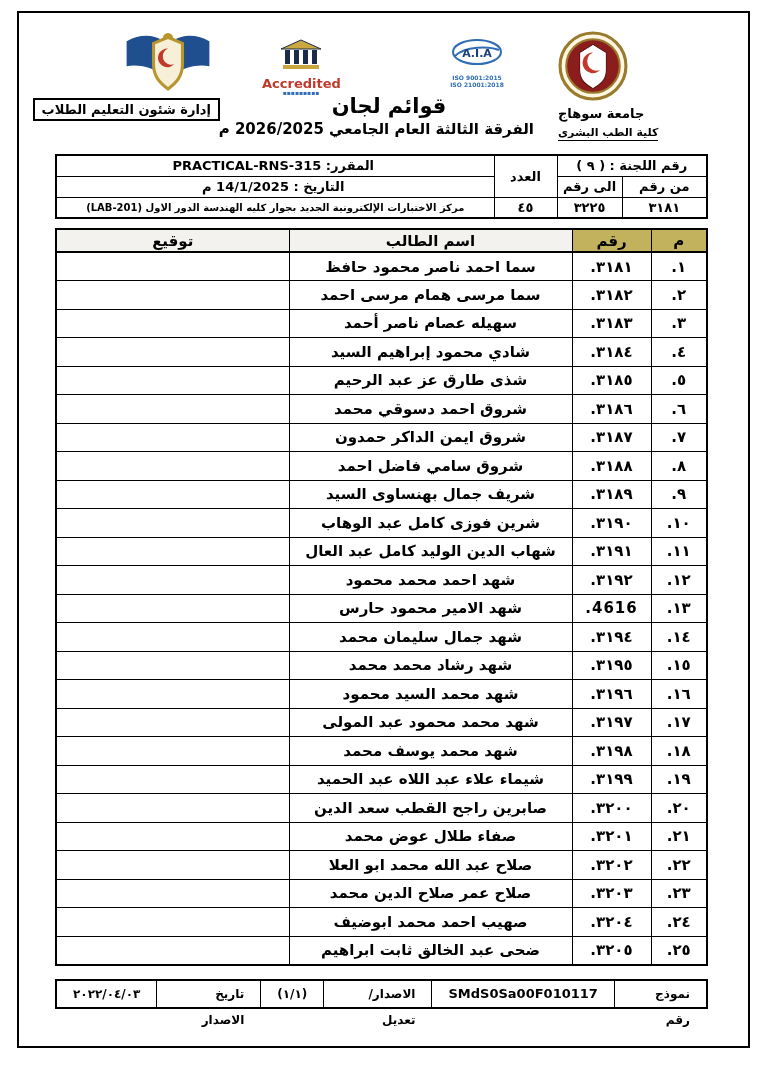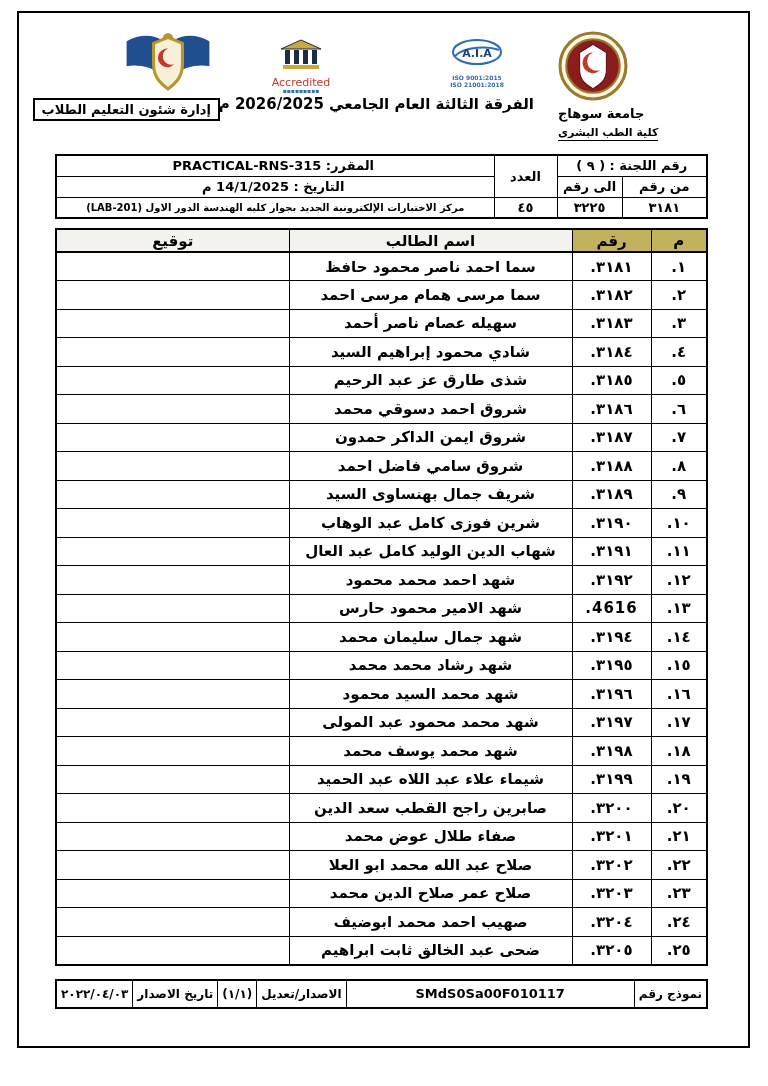--- a/index.html
+++ b/index.html
@@ -9,21 +9,21 @@
   .content{padding:18px 40px 0 36px}
 
   
   .header{display:flex;justify-content:space-between;align-items:flex-start;height:118px}
   .uni-block{width:150px;text-align:left}
   .uni-name{font-size:13px;font-weight:bold;margin-top:1px}
   .uni-fac{font-size:11px;font-weight:bold;display:inline-block;border-bottom:1px solid #000;padding-bottom:1px}
   .center-block{width:290px;text-align:center;padding-top:6px}
   .logos-row{display:flex;justify-content:space-between;direction:ltr;padding:0 18px;height:56px}
   .acc{width:78px;text-align:center}
-  .acc-cap{font-size:11px;color:var(--red_accent,#c0392b);font-weight:normal;line-height:1}
+  .acc-cap{font-size:13px;color:var(--red_accent,#c0392b);font-weight:bold;line-height:1}
   .acc-iso{font-size:6px;color:var(--blue_accent,#2e6db4);line-height:1.15;font-weight:bold}
   .doc-title{font-size:21px;font-weight:bold;margin-top:1px}
   .doc-subtitle{font-size:15px;font-weight:bold;margin-top:2px;white-space:nowrap}
   .admin-block{width:165px;text-align:right}
   .admin-box{display:inline-block;border:2px solid #000;font-size:13px;font-weight:bold;padding:2px 7px;margin-top:3px;white-space:nowrap}
 
   
   table{border-collapse:collapse;width:100%}
   .info-table{margin-top:5px;border:2px solid #000}
   .info-table td{border:1px solid #000;font-size:13px;font-weight:bold;text-align:center;height:21px;padding:0 4px}
@@ -33,21 +33,21 @@
   .main-table{margin-top:9px;border:2px solid #000}
   .main-table th{border:1px solid #000;border-bottom:2px solid #000;height:23px;font-size:15px;font-weight:bold}
   .main-table th.yellow{background:var(--header_yellow,#c2b25e)}
   .main-table th.plain{background:#f3f2ee}
   .main-table td{border:1px solid #000;height:28.5px;font-size:15px;font-weight:bold;text-align:center;padding:0 4px}
   .main-table td.c-num{letter-spacing:1px}
   .main-table td.c-sign{background:#fff}
 
   
   .footer{margin-top:13px;border:2px solid #000;display:flex;height:30px;align-items:stretch;font-size:12px;font-weight:bold}
-  .f-cell{padding:0 4px;text-align:center;line-height:26px}
+  .f-cell{padding:0 16px;text-align:right;line-height:26px}
   .f-cell + .f-cell{border-right:1px solid #000}
   .f-wide{flex:1;font-size:13px}
   .ltr{direction:ltr}
 </style>
 </head>
 <body>
 
 <div class="frame">
   <div class="content">
 
@@ -83,20 +83,21 @@
           <div class="acc">
             <svg width="56" height="34" viewBox="0 0 56 34">
               <ellipse cx="28" cy="15" rx="24" ry="12" fill="none" stroke="#2e6db4" stroke-width="2"></ellipse>
               <path d="M6 19 C16 9 40 9 50 13" stroke="#2e6db4" fill="none" stroke-width="2"></path>
               <text x="28" y="20" font-size="11" font-weight="bold" fill="#1d3f7a" text-anchor="middle">A.I.A</text>
             </svg>
             <div class="acc-iso">ISO 9001:2015</div>
             <div class="acc-iso">ISO 21001:2018</div>
           </div>
         </div>
+        <div class="doc-title">قوائم لجان</div>
         <div class="doc-subtitle">الفرقة الثالثة العام الجامعي 2026/2025 م</div>
       </div>
 
       <div class="admin-block">
         <span>
           <svg width="104" height="60" viewBox="0 0 96 58">
             <path d="M8 10 C20 3 34 3 42 9 L42 42 C32 34 18 32 8 34 Z" fill="#1f4f8f"></path>
             <path d="M88 10 C76 3 62 3 54 9 L54 42 C64 34 78 32 88 34 Z" fill="#1f4f8f"></path>
             <circle cx="48" cy="7" r="5" fill="#b8962e"></circle>
             <path d="M48 6 L62 12 V32 C62 44 56 50 48 56 C40 50 34 44 34 32 V12 Z" fill="#f7efd8" stroke="#b8962e" stroke-width="3"></path>

